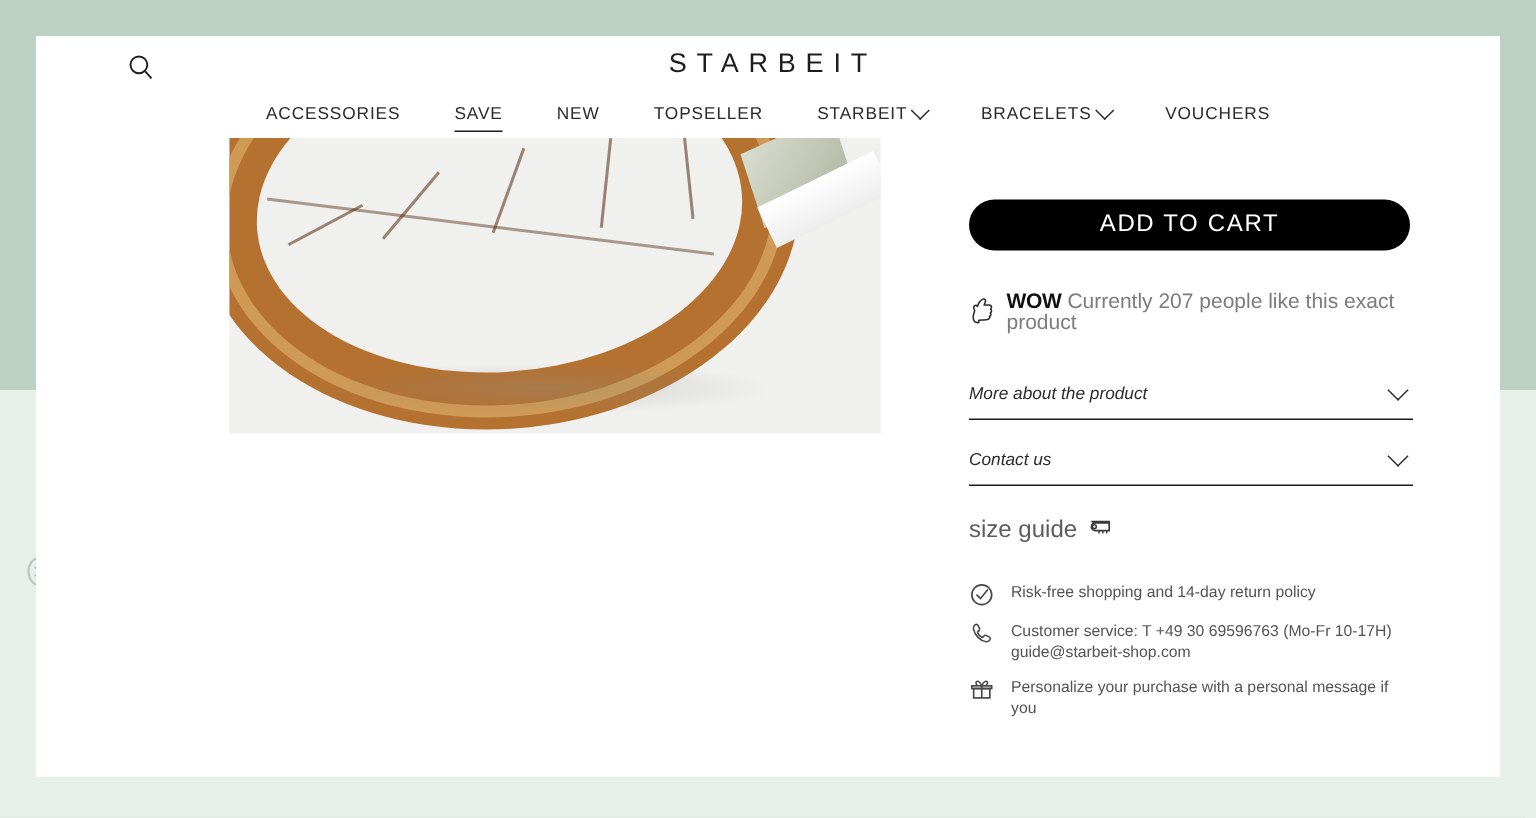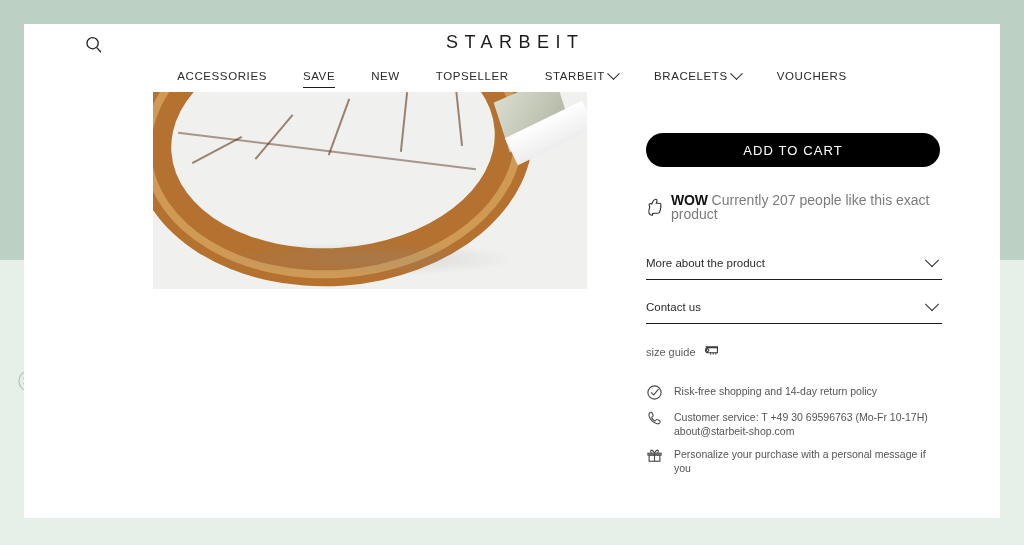--- a/index.html
+++ b/index.html
@@ -206,21 +206,21 @@
   }
   .add-to-cart {
     display: block;
     width: 294px;
     height: 34px;
     border: none;
     border-radius: 18px;
     background: #000000;
     color: #ffffff;
     font-family: "Liberation Sans", sans-serif;
-    font-size: 13px;
+    font-size: 16px;
     letter-spacing: 1.1px;
     cursor: pointer;
     margin-top: 41px;
   }
   .social-proof {
     display: flex;
     align-items: center;
     gap: 7px;
     margin-top: 26px;
     font-size: 14px;
@@ -233,20 +233,21 @@
     letter-spacing: -0.2px;
   }
   .thumb-icon {
     flex: 0 0 auto;
     width: 18px;
     height: 20px;
   }
 
   .accordion {
     margin-top: 26px;
+    font-style: italic;
   }
   .acc-row {
     display: flex;
     align-items: center;
     justify-content: space-between;
     height: 32px;
     border-bottom: 1.4px solid #1c1c1c;
     margin-bottom: 11px;
     cursor: pointer;
     font-size: 11.5px;
@@ -259,21 +260,21 @@
     border-bottom: 1.4px solid #2b2b2b;
     transform: rotate(45deg) translate(-2px, -2px);
     margin-right: 5px;
   }
 
   .size-guide {
     display: flex;
     align-items: center;
     gap: 7px;
     margin-top: 21px;
-    font-size: 11px;
+    font-size: 16px;
     color: #5d5d5d;
     cursor: pointer;
   }
 
   .benefits {
     margin-top: 25px;
   }
   .benefit {
     display: flex;
     align-items: flex-start;
@@ -424,21 +425,21 @@
 
 
           <div class="benefit">
             <span class="b-icon">
               <svg viewBox="0 0 18 18" width="17" height="17" aria-hidden="true">
                 <path d="M4.4 2.6c.9-.5 1.6-.2 2 .6l1 2c.3.7.2 1.2-.4 1.7l-.8.6c-.2.2-.2.4-.1.7.5 1.3 1.7 2.6 3 3.3.3.1.5.1.7-.1l.7-.8c.5-.6 1-.7 1.7-.4l2 1c.8.4 1.1 1.1.6 2-.6 1-1.7 1.6-2.9 1.4C8 14 4 10 3.1 5.6c-.2-1.2.4-2.3 1.3-3z" fill="none" stroke="#4a4a4a" stroke-width="1.15" stroke-linejoin="round"></path>
               </svg>
             </span>
             <span class="b-text">
               <span>Customer service: T +49 30 69596763 (Mo-Fr 10-17H)</span><br>
-              <span>about@starbeit-shop.com</span>
+              <span>guide@starbeit-shop.com</span>
             </span>
           </div>
 
           <div class="benefit">
             <span class="b-icon">
               <svg viewBox="0 0 18 18" width="17" height="17" aria-hidden="true">
                 <rect x="2" y="6.6" width="14" height="1.9" fill="none" stroke="#4a4a4a" stroke-width="1.2"></rect>
                 <rect x="3.3" y="8.5" width="11.4" height="6.6" fill="none" stroke="#4a4a4a" stroke-width="1.2"></rect>
                 <line x1="9" y1="6.6" x2="9" y2="15.1" stroke="#4a4a4a" stroke-width="1.2"></line>
                 <path d="M9 6.4C8.2 4.8 7.2 3.3 5.9 3.3c-1 0-1.6 1.4 0 3.1" fill="none" stroke="#4a4a4a" stroke-width="1.1"></path>

